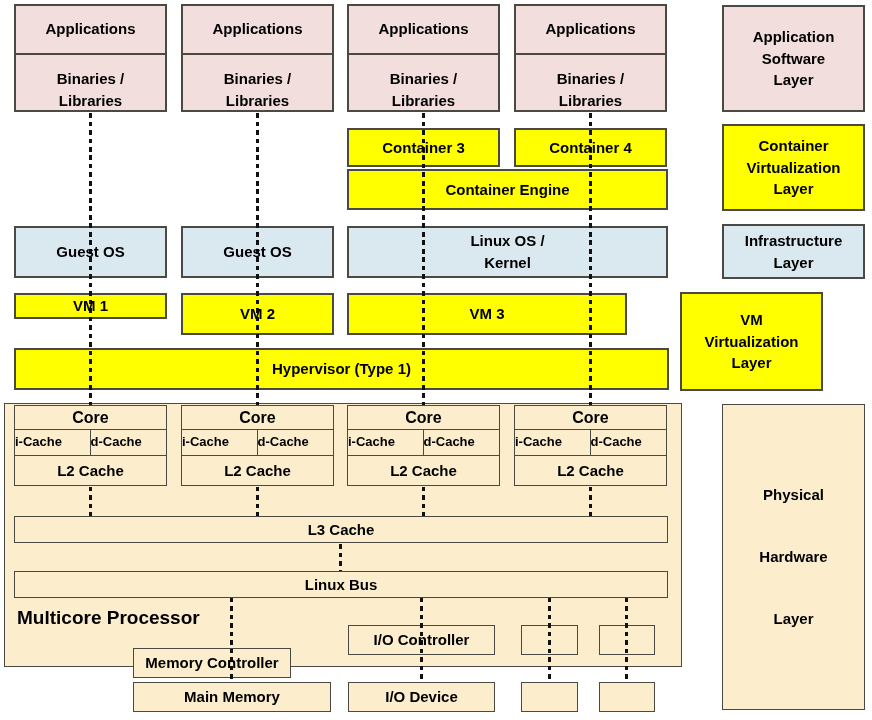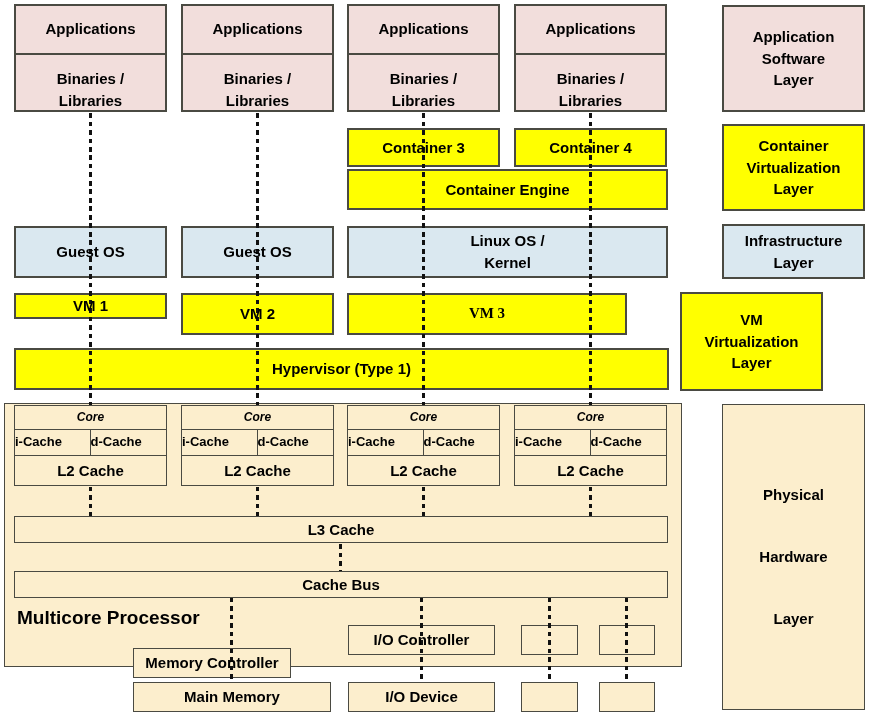--- a/index.html
+++ b/index.html
@@ -62,21 +62,21 @@
   .stack .cell.top { flex: 0 0 51px; border-bottom: 2px solid var(--border); }
 
   
   .core-block { padding: 0; }
   .core-row {
     width: 100%;
     display: flex;
     align-items: center;
     justify-content: center;
   }
-  .core-title { flex: 0 0 24px; border-bottom: 1.6px solid var(--border); font-size: 12px; font-style: italic; }
+  .core-title { flex: 0 0 24px; border-bottom: 1.6px solid var(--border); font-size: 16px; }
   .core-caches { flex: 0 0 26px; border-bottom: 1.6px solid var(--border); }
   .core-caches .half {
     flex: 1 1 50%;
     height: 100%;
     display: flex;
     align-items: center;
     font-size: 13px;
   }
   .core-caches .half.left { border-right: 1.6px solid var(--border); }
   .core-l2 { flex: 1 1 auto; font-size: 15px; }
@@ -153,21 +153,21 @@
     <span>Linux OS /</span>
     <span>Kernel</span>
   </div>
 
   <div class="bx yellow" style="left:14px; top:293px; width:153px; height:26px;">
     <span>VM 1</span>
   </div>
   <div class="bx yellow" style="left:181px; top:293px; width:153px; height:42px;">
     <span>VM 2</span>
   </div>
-  <div class="bx yellow" style="left:347px; top:293px; width:280px; height:42px;font-family:Liberation Serif, serif;">
+  <div class="bx yellow" style="left:347px; top:293px; width:280px; height:42px;">
     <span>VM 3</span>
   </div>
 
   <div class="bx yellow" style="left:14px; top:348px; width:655px; height:42px;">
     <span>Hypervisor (Type 1)</span>
   </div>
 
   <div class="bx cream thin" style="left:4px; top:403px; width:678px; height:264px;"></div>
   <div class="proc-label">
     <span>Multicore</span>
@@ -236,21 +236,21 @@
     </div>
     <div class="core-row core-l2">
         <span>L2 Cache</span>
       </div>
   </div>
 
   <div class="bx cream thin" style="left:14px; top:516px; width:654px; height:27px;">
     <span>L3 Cache</span>
   </div>
   <div class="bx cream thin" style="left:14px; top:571px; width:654px; height:27px;">
-    <span>Cache Bus</span>
+    <span>Linux Bus</span>
   </div>
 
   <div class="bx cream thin" style="left:133px; top:648px; width:158px; height:30px;">
     <span>Memory Controller</span>
   </div>
   <div class="bx cream thin" style="left:348px; top:625px; width:147px; height:30px;">
     <span>I/O Controller</span>
   </div>
   <div class="bx cream thin" style="left:521px; top:625px; width:57px; height:30px;"></div>
   <div class="bx cream thin" style="left:599px; top:625px; width:56px; height:30px;"></div>

